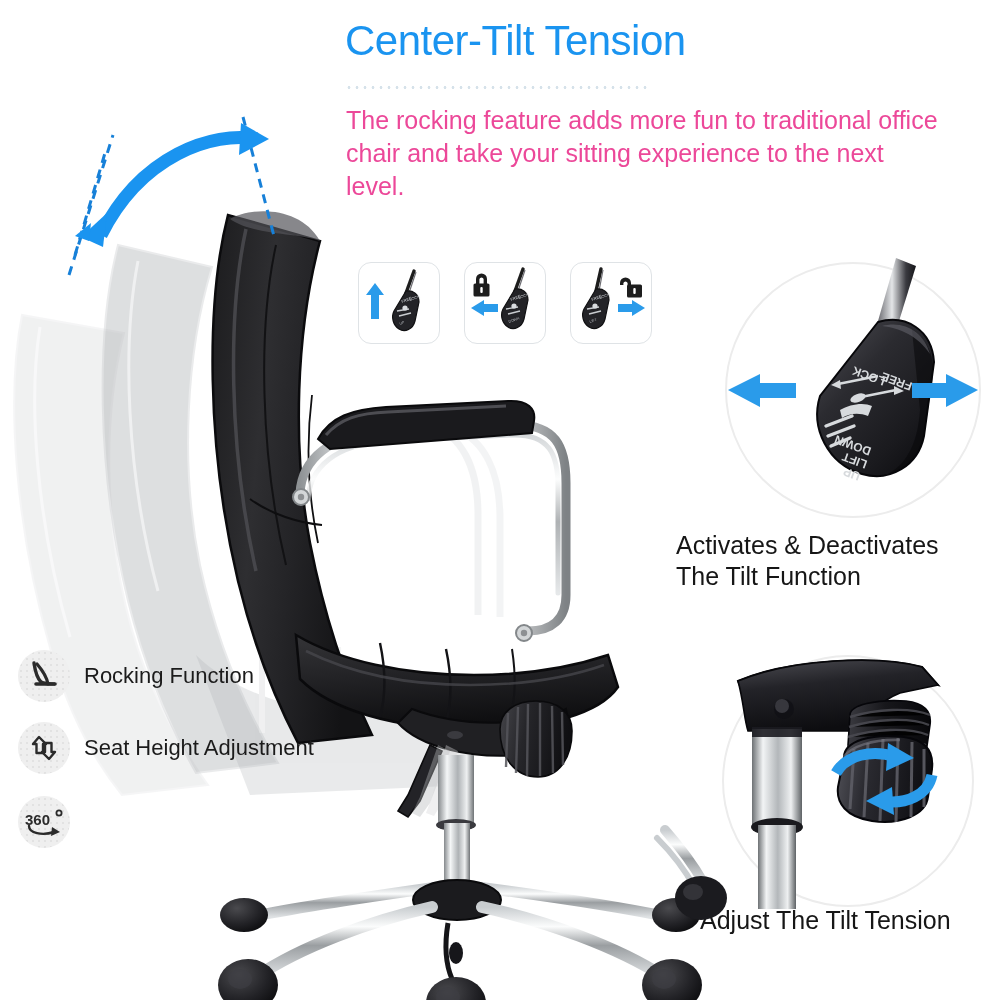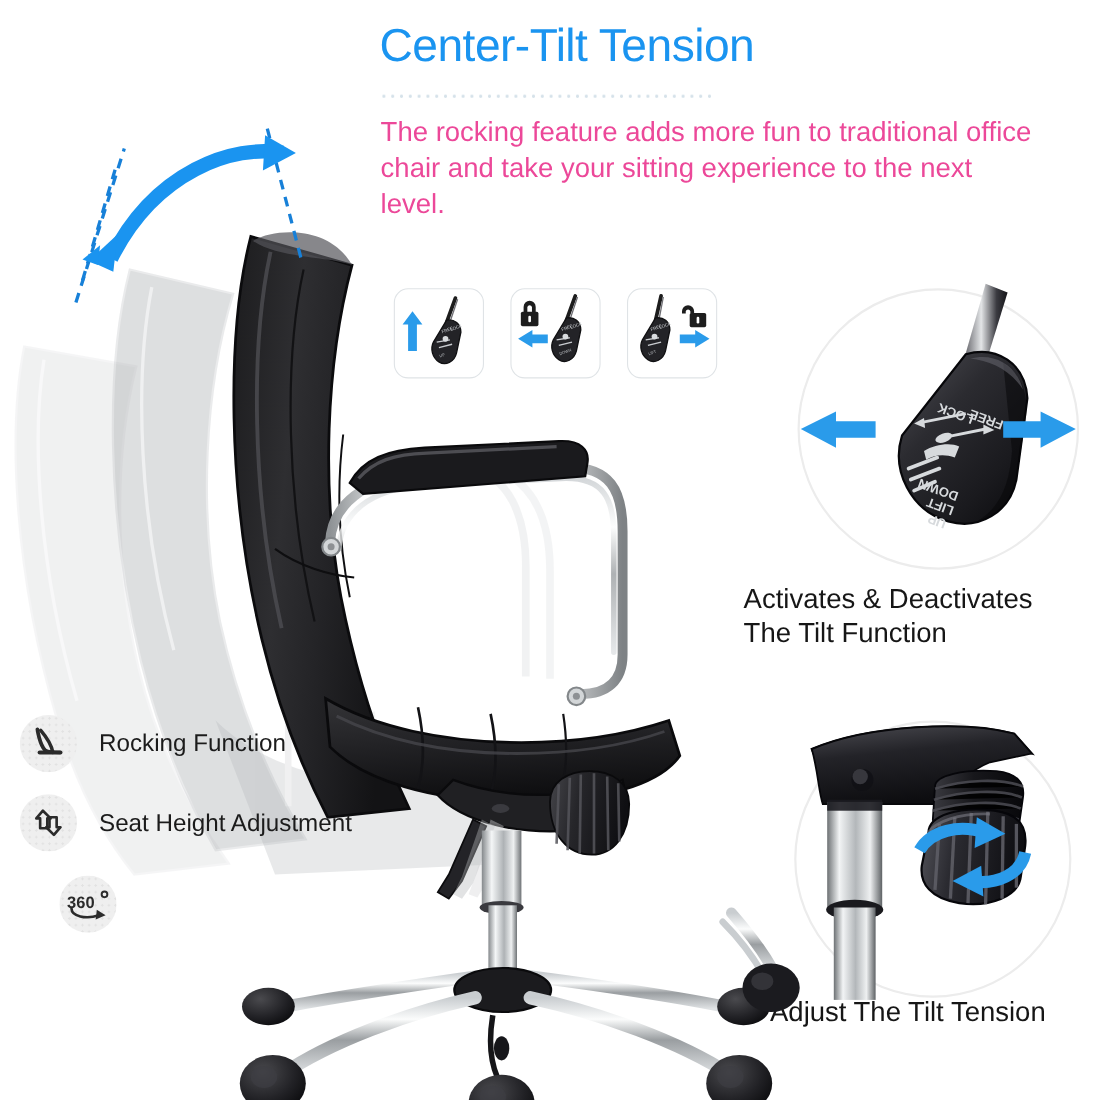--- a/index.html
+++ b/index.html
@@ -34,24 +34,24 @@
     background:#fff;
   }
   #card1{left:358px;top:262px;}
   #card2{left:464px;top:262px;}
   #card3{left:570px;top:262px;}
 
   
   .mini-lever{position:absolute;width:100%;height:100%;}
 
   
-  .feat{position:absolute;display:flex;align-items:center;gap:20px;}
+  .feat{position:absolute;display:flex;align-items:center;gap:14px;}
   #feat0{left:18px;top:650px;}
   #feat1{left:18px;top:722px;}
-  #feat2{left:18px;top:796px;margin-left:36px;}
+  #feat2{left:18px;top:796px;}
   .feat-badge{
     width:52px;height:52px;border-radius:50%;
     background:#efefef;
     background-image:radial-gradient(circle,#e2e2e2 0 1px,transparent 1.2px);
     background-size:6px 6px;
     display:flex;align-items:center;justify-content:center;flex:0 0 auto;
   }
   .feat-label{
     font-size:22px;color:#1b1b1b;white-space:nowrap;font-weight:400;
   }

